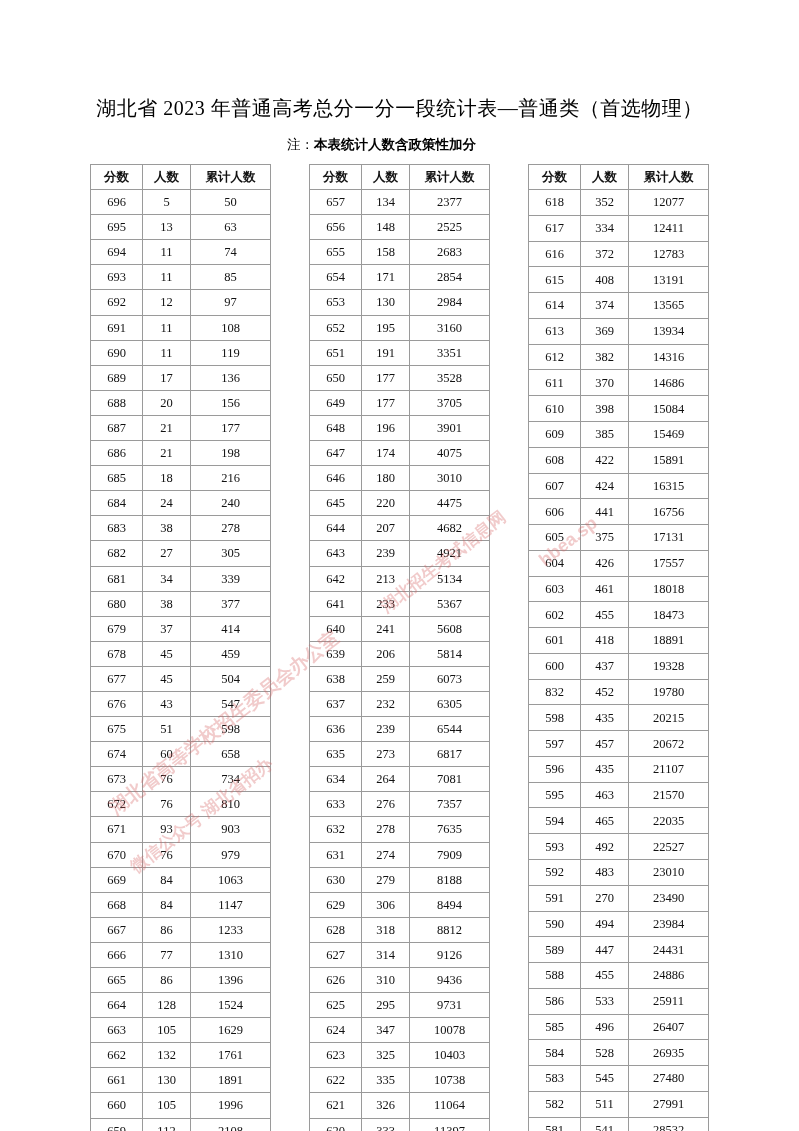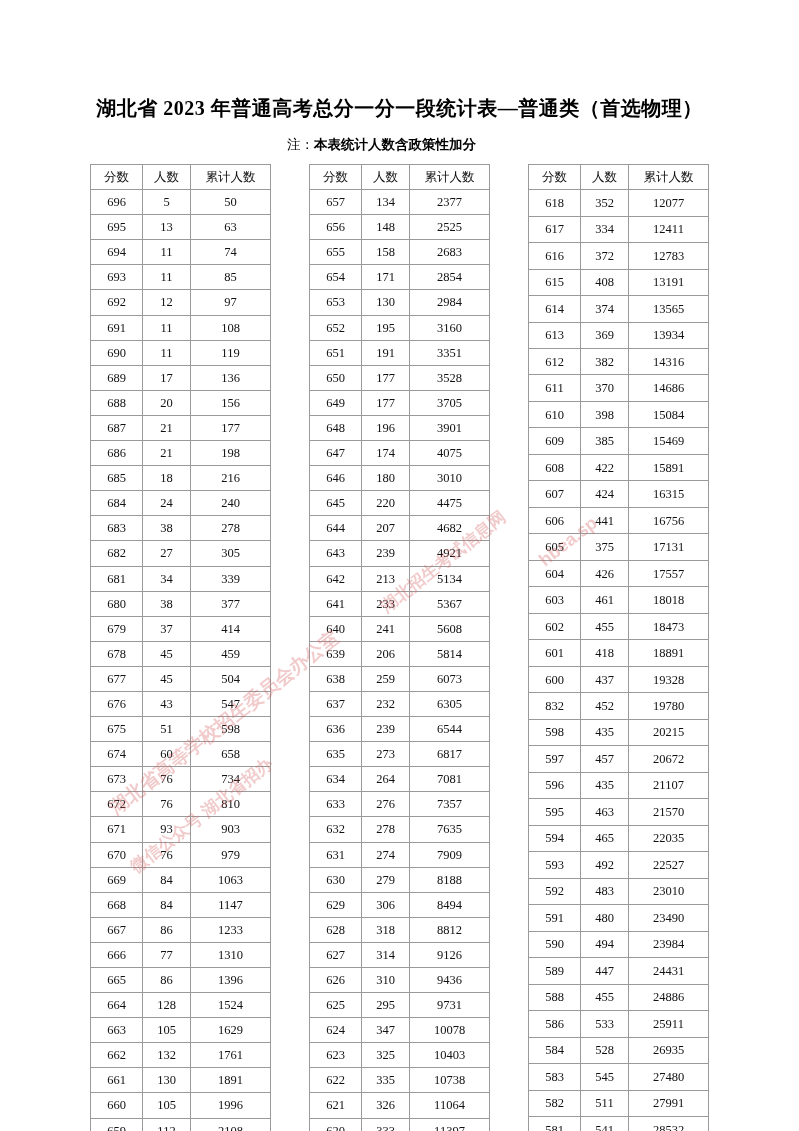--- a/index.html
+++ b/index.html
@@ -18,21 +18,21 @@
   .page {
     position: relative;
     width: 799px;
     height: 1131px;
     box-sizing: border-box;
     padding: 0 60px;
   }
   .doc-title {
     text-align: center;
     font-size: 20px;
-    font-weight: bold;
+    font-weight: normal;
     letter-spacing: 0.5px;
     margin-top: 95px;
     color: #000;
     font-family: "Liberation Serif", serif;
   }
   .doc-note {
     text-align: center;
     font-size: 13.5px;
     margin-top: 14px;
     margin-right: 36px;
@@ -60,21 +60,21 @@
     border: 1px solid #9a9a9a;
     text-align: center;
     font-size: 12.5px;
     height: 24.1px;
     line-height: 24.1px;
     padding: 0;
     color: #111;
     background: transparent;
   }
   table.score-table th {
-    font-weight: normal;
+    font-weight: bold;
     font-size: 12.5px;
     margin-left: 44px;
   }
   col.c-score { width: 52px; }
   col.c-count { width: 48px; }
   col.c-cum   { width: 80px; }
 
   
   .watermark {
     position: absolute;
@@ -689,21 +689,21 @@
             <td>492</td>
             <td>22527</td>
           </tr>
           <tr>
             <td>592</td>
             <td>483</td>
             <td>23010</td>
           </tr>
           <tr>
             <td>591</td>
-            <td>480</td>
+            <td>270</td>
             <td>23490</td>
           </tr>
           <tr>
             <td>590</td>
             <td>494</td>
             <td>23984</td>
           </tr>
           <tr>
             <td>589</td>
             <td>447</td>
@@ -711,20 +711,25 @@
           </tr>
           <tr>
             <td>588</td>
             <td>455</td>
             <td>24886</td>
           </tr>
           <tr>
             <td>586</td>
             <td>533</td>
             <td>25911</td>
+          </tr>
+          <tr>
+            <td>585</td>
+            <td>496</td>
+            <td>26407</td>
           </tr>
           <tr>
             <td>584</td>
             <td>528</td>
             <td>26935</td>
           </tr>
           <tr>
             <td>583</td>
             <td>545</td>
             <td>27480</td>

